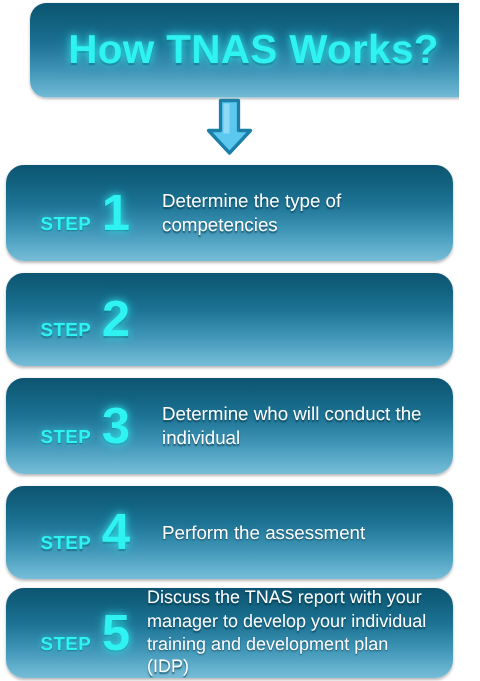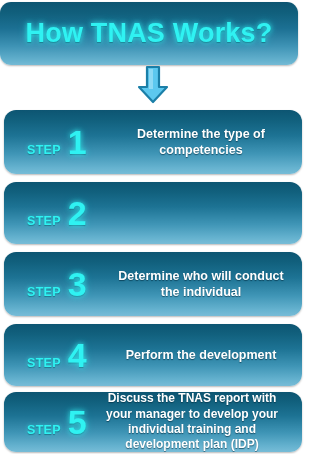--- a/index.html
+++ b/index.html
@@ -16,21 +16,21 @@
   #infographic {
     position: relative;
     width: 306px;
     height: 454px;
     background: #ffffff;
   }
 
   
   .header-banner {
     position: absolute;
-    left: 0;
+    left: 20px;
     top: 2px;
     width: 298px;
     height: 63px;
     border-radius: 11px;
     background: linear-gradient(to bottom,
         #0d5572 0%,
         #11607d 18%,
         #1c7093 42%,
         #3e93b5 70%,
         #63b0cd 92%,
@@ -116,23 +116,23 @@
     margin-left: 7px;
     line-height: 1;
     text-shadow:
        0 0 5px rgba(47,242,242,0.8),
        0 0 9px rgba(47,242,242,0.4),
        0 1px 1px rgba(0,40,60,0.5);
   }
   .step-text {
     flex: 1 1 auto;
     padding-right: 8px;
-    text-align: center;
+    text-align: left;
     color: #ffffff;
-    font-weight: bold;
+    font-weight: normal;
     font-size: 12.5px;
     line-height: 1.3;
     text-shadow: 0 1px 1px rgba(0,45,65,0.65);
   }
   .step-row.r5 .step-text {
     font-size: 12px;
     line-height: 1.28;
     padding-right: 16px;
   }
   .step-row.r5 .step-label-box { width: 78px; flex: 0 0 78px; }
@@ -174,21 +174,21 @@
       <span class="step-num">3</span>
     </div>
     <div class="step-text">Determine who will conduct the individual</div>
   </div>
 
   <div class="step-row r4">
     <div class="step-label-box">
       <span class="step-word">STEP</span>
       <span class="step-num">4</span>
     </div>
-    <div class="step-text">Perform the development</div>
+    <div class="step-text">Perform the assessment</div>
   </div>
 
   <div class="step-row r5">
     <div class="step-label-box">
       <span class="step-word">STEP</span>
       <span class="step-num">5</span>
     </div>
     <div class="step-text">Discuss the TNAS report with your manager to develop your individual training and development plan (IDP)</div>
   </div>
 

